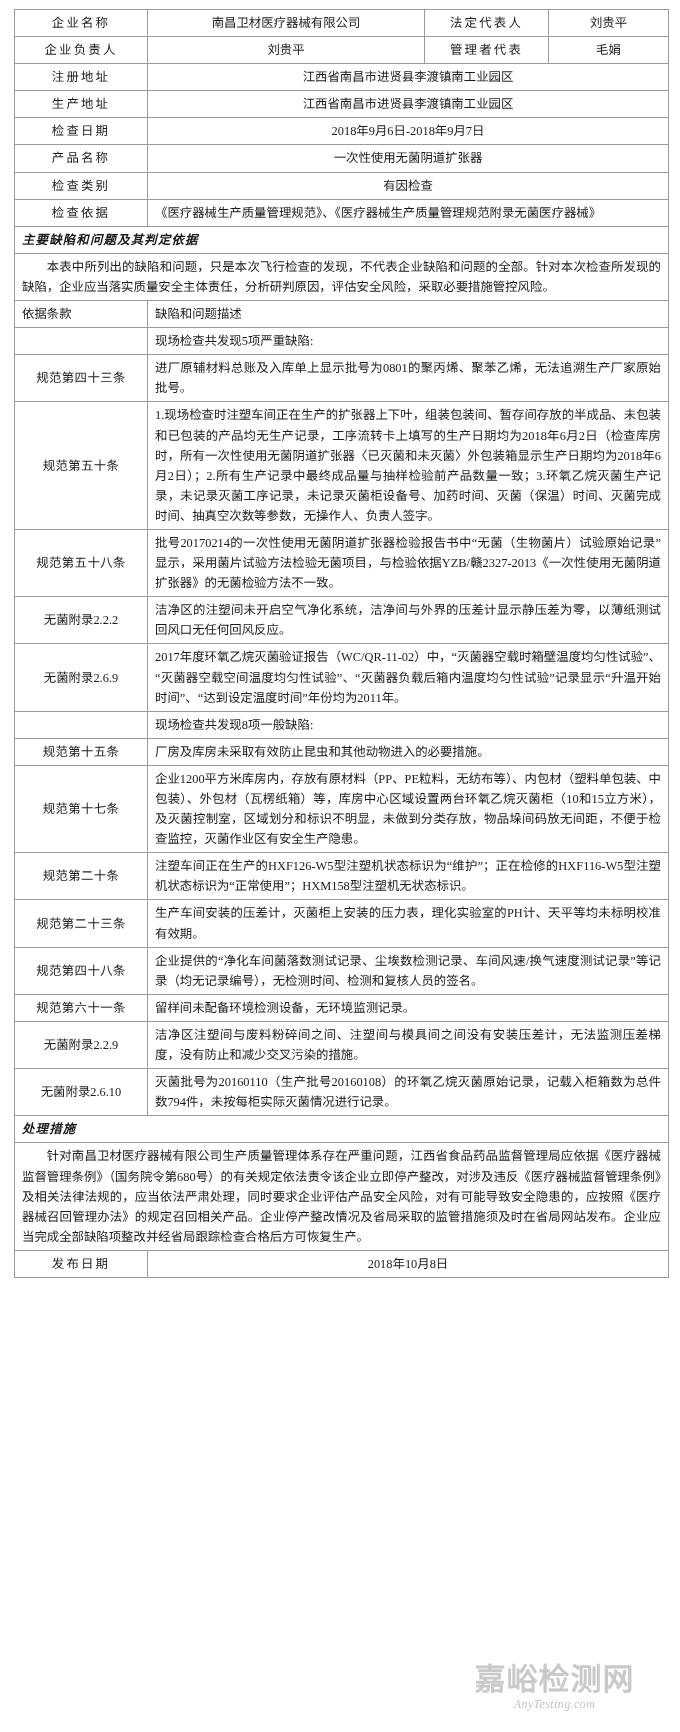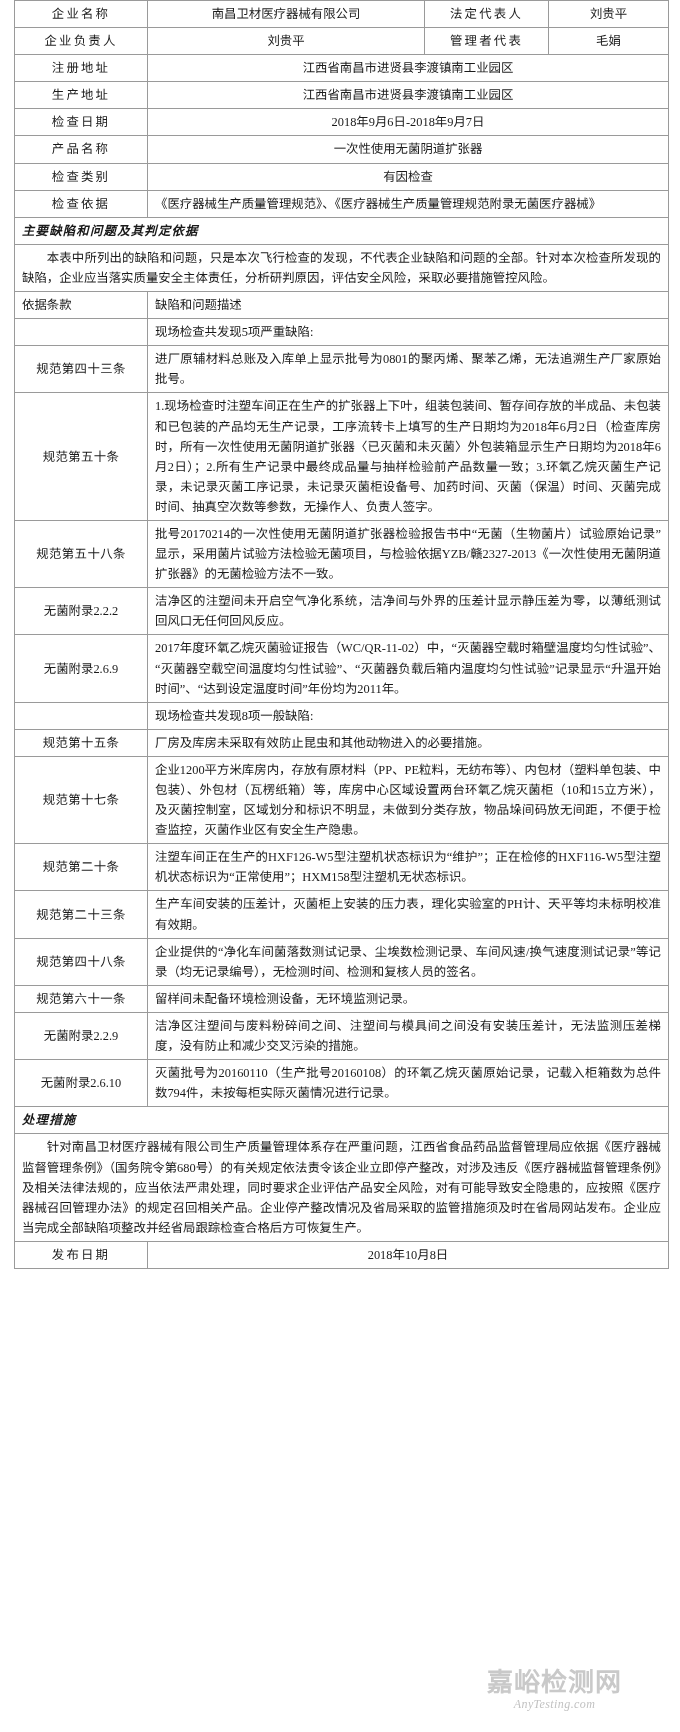--- a/index.html
+++ b/index.html
@@ -16,21 +16,21 @@
     -webkit-font-smoothing: none;
     position: relative;
     overflow: hidden;
   }
 
   .sheet {
     position: relative;
     width: 680px;
     height: 1732px;
     box-sizing: border-box;
-    padding: 0 12px 14px 14px;
+    padding: 9px 12px 14px 14px;
   }
 
   table.doc {
     width: 654px;
     border-collapse: collapse;
     table-layout: fixed;
     border: 1px solid #8a8a8a;
   }
   table.doc td {
     border: 1px solid #9a9a9a;
@@ -109,21 +109,21 @@
     bottom: 20px;
     width: 215px;
     text-align: center;
     pointer-events: none;
     user-select: none;
     z-index: 5;
   }
   .watermark .wm-cn {
     font-family: "Liberation Sans", "DejaVu Sans", sans-serif;
     font-weight: bold;
-    font-size: 26px;
+    font-size: 31px;
     letter-spacing: 1px;
     color: #c9c9c9;
     line-height: 1.0;
     white-space: nowrap;
   }
   .watermark .wm-en {
     font-family: "Liberation Serif", "DejaVu Serif", serif;
     font-style: italic;
     font-size: 12px;
     color: #c2c2c2;

